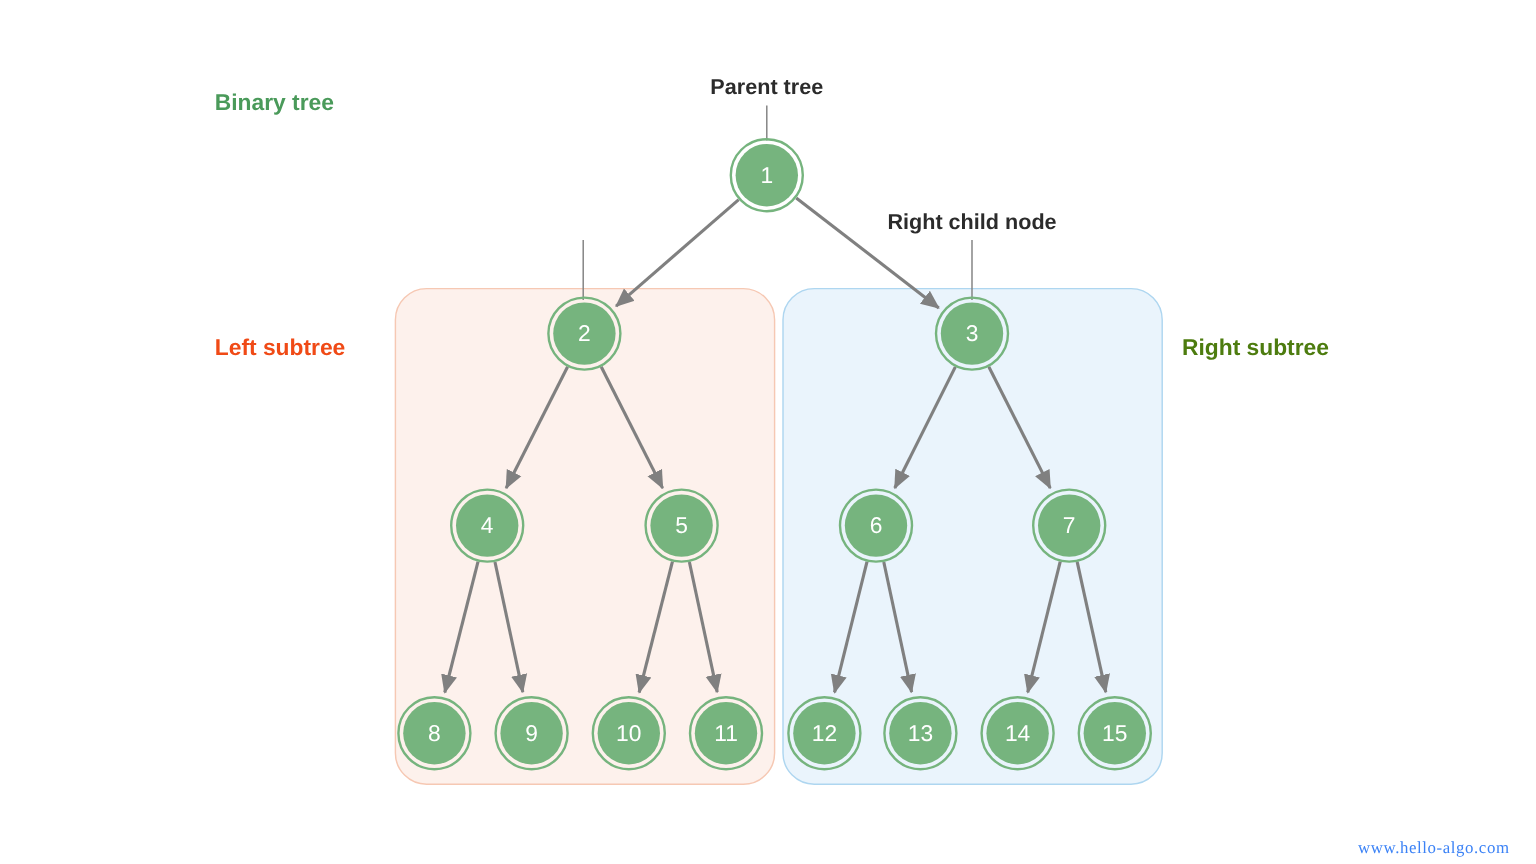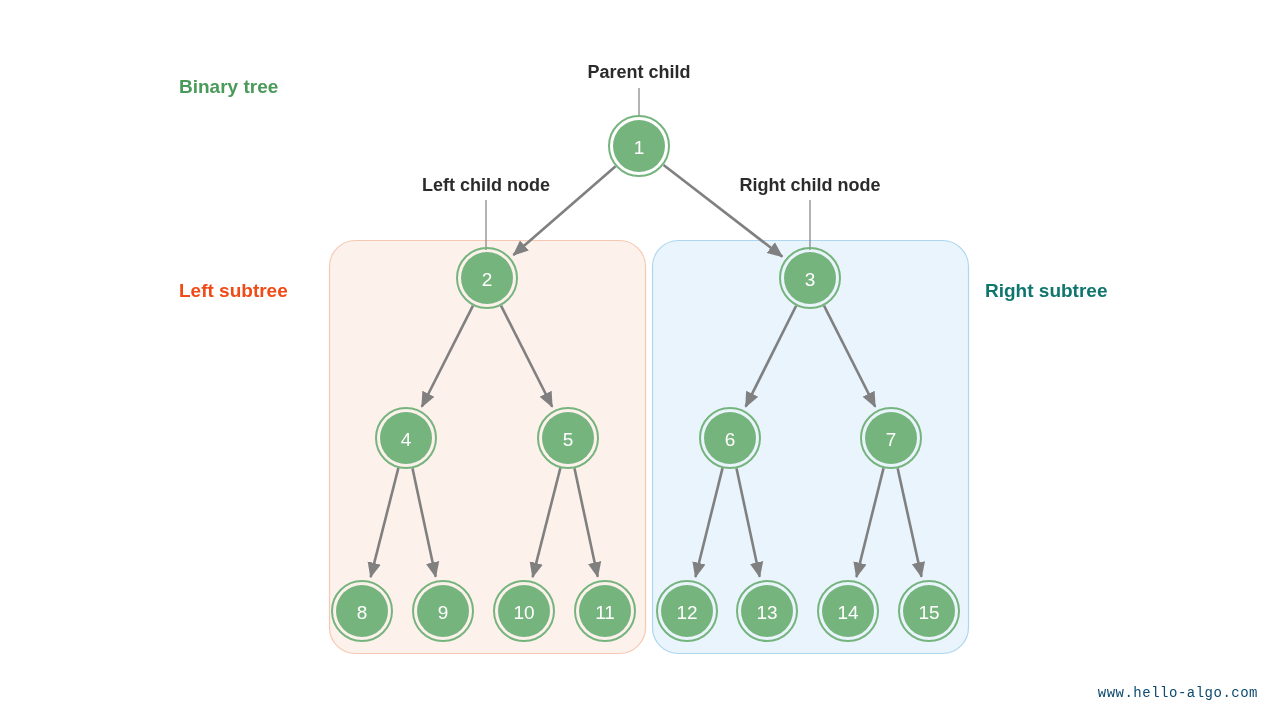--- a/index.html
+++ b/index.html
@@ -46,24 +46,24 @@
   .node-text {
     font-family: "Liberation Sans", sans-serif;
     font-size: 19px;
     fill: #ffffff;
     text-anchor: middle;
     dominant-baseline: central;
   }
   .watermark {
     position: absolute;
     right: 22px;
-    bottom: 19px;
-    font-family: Liberation Mono, monospace;
+    bottom: 4px;
+    font-family: Liberation Serif, serif;
     font-size: 14px;
-    color: #0c4a6e;
+    color: #3b82f6;
     letter-spacing: 0.5px;
     white-space: nowrap;
   }
 </style>
 </head>
 <body>
 
 <div id="canvas">
 
   <svg class="layer" id="panel-layer">
@@ -169,21 +169,20 @@
       </g>
       <g>
         <circle cx="929" cy="611" r="30" fill="none" stroke="#76b47e" stroke-width="2"></circle>
         <circle cx="929" cy="611" r="26" fill="#76b47e"></circle>
         <text x="929" y="612" class="node-text">15</text>
       </g>
     </svg>
 
   <div class="title-label" style="left: 179px; top: 60px; color: rgb(74, 154, 90); margin-top: 16px;">Binary tree</div>
 
-  <div class="callout-label" style="left: 0px; top: 62px; width: 1278px; text-align: center;">Parent child</div>
-  <div class="callout-label" style="left: 0px; top: 175px; width: 972px; text-align: center;">Left child node</div>
+  <div class="callout-label" style="left: 0px; top: 62px; width: 1278px; text-align: center;">Parent tree</div>
   <div class="callout-label" style="left: 0px; top: 175px; width: 1620px; text-align: center;">Right child node</div>
 
   <div class="panel-label" style="left: 179px; top: 268px; color: rgb(240, 74, 22);">Left subtree</div>
-  <div class="panel-label" style="left: 985px; top: 268px; color: #0f766e;">Right subtree</div>
+  <div class="panel-label" style="left: 985px; top: 268px; color: #4d7c0f;">Right subtree</div>
 
   <div class="watermark">www.hello-algo.com</div>
 </div>
 
 </body></html>

